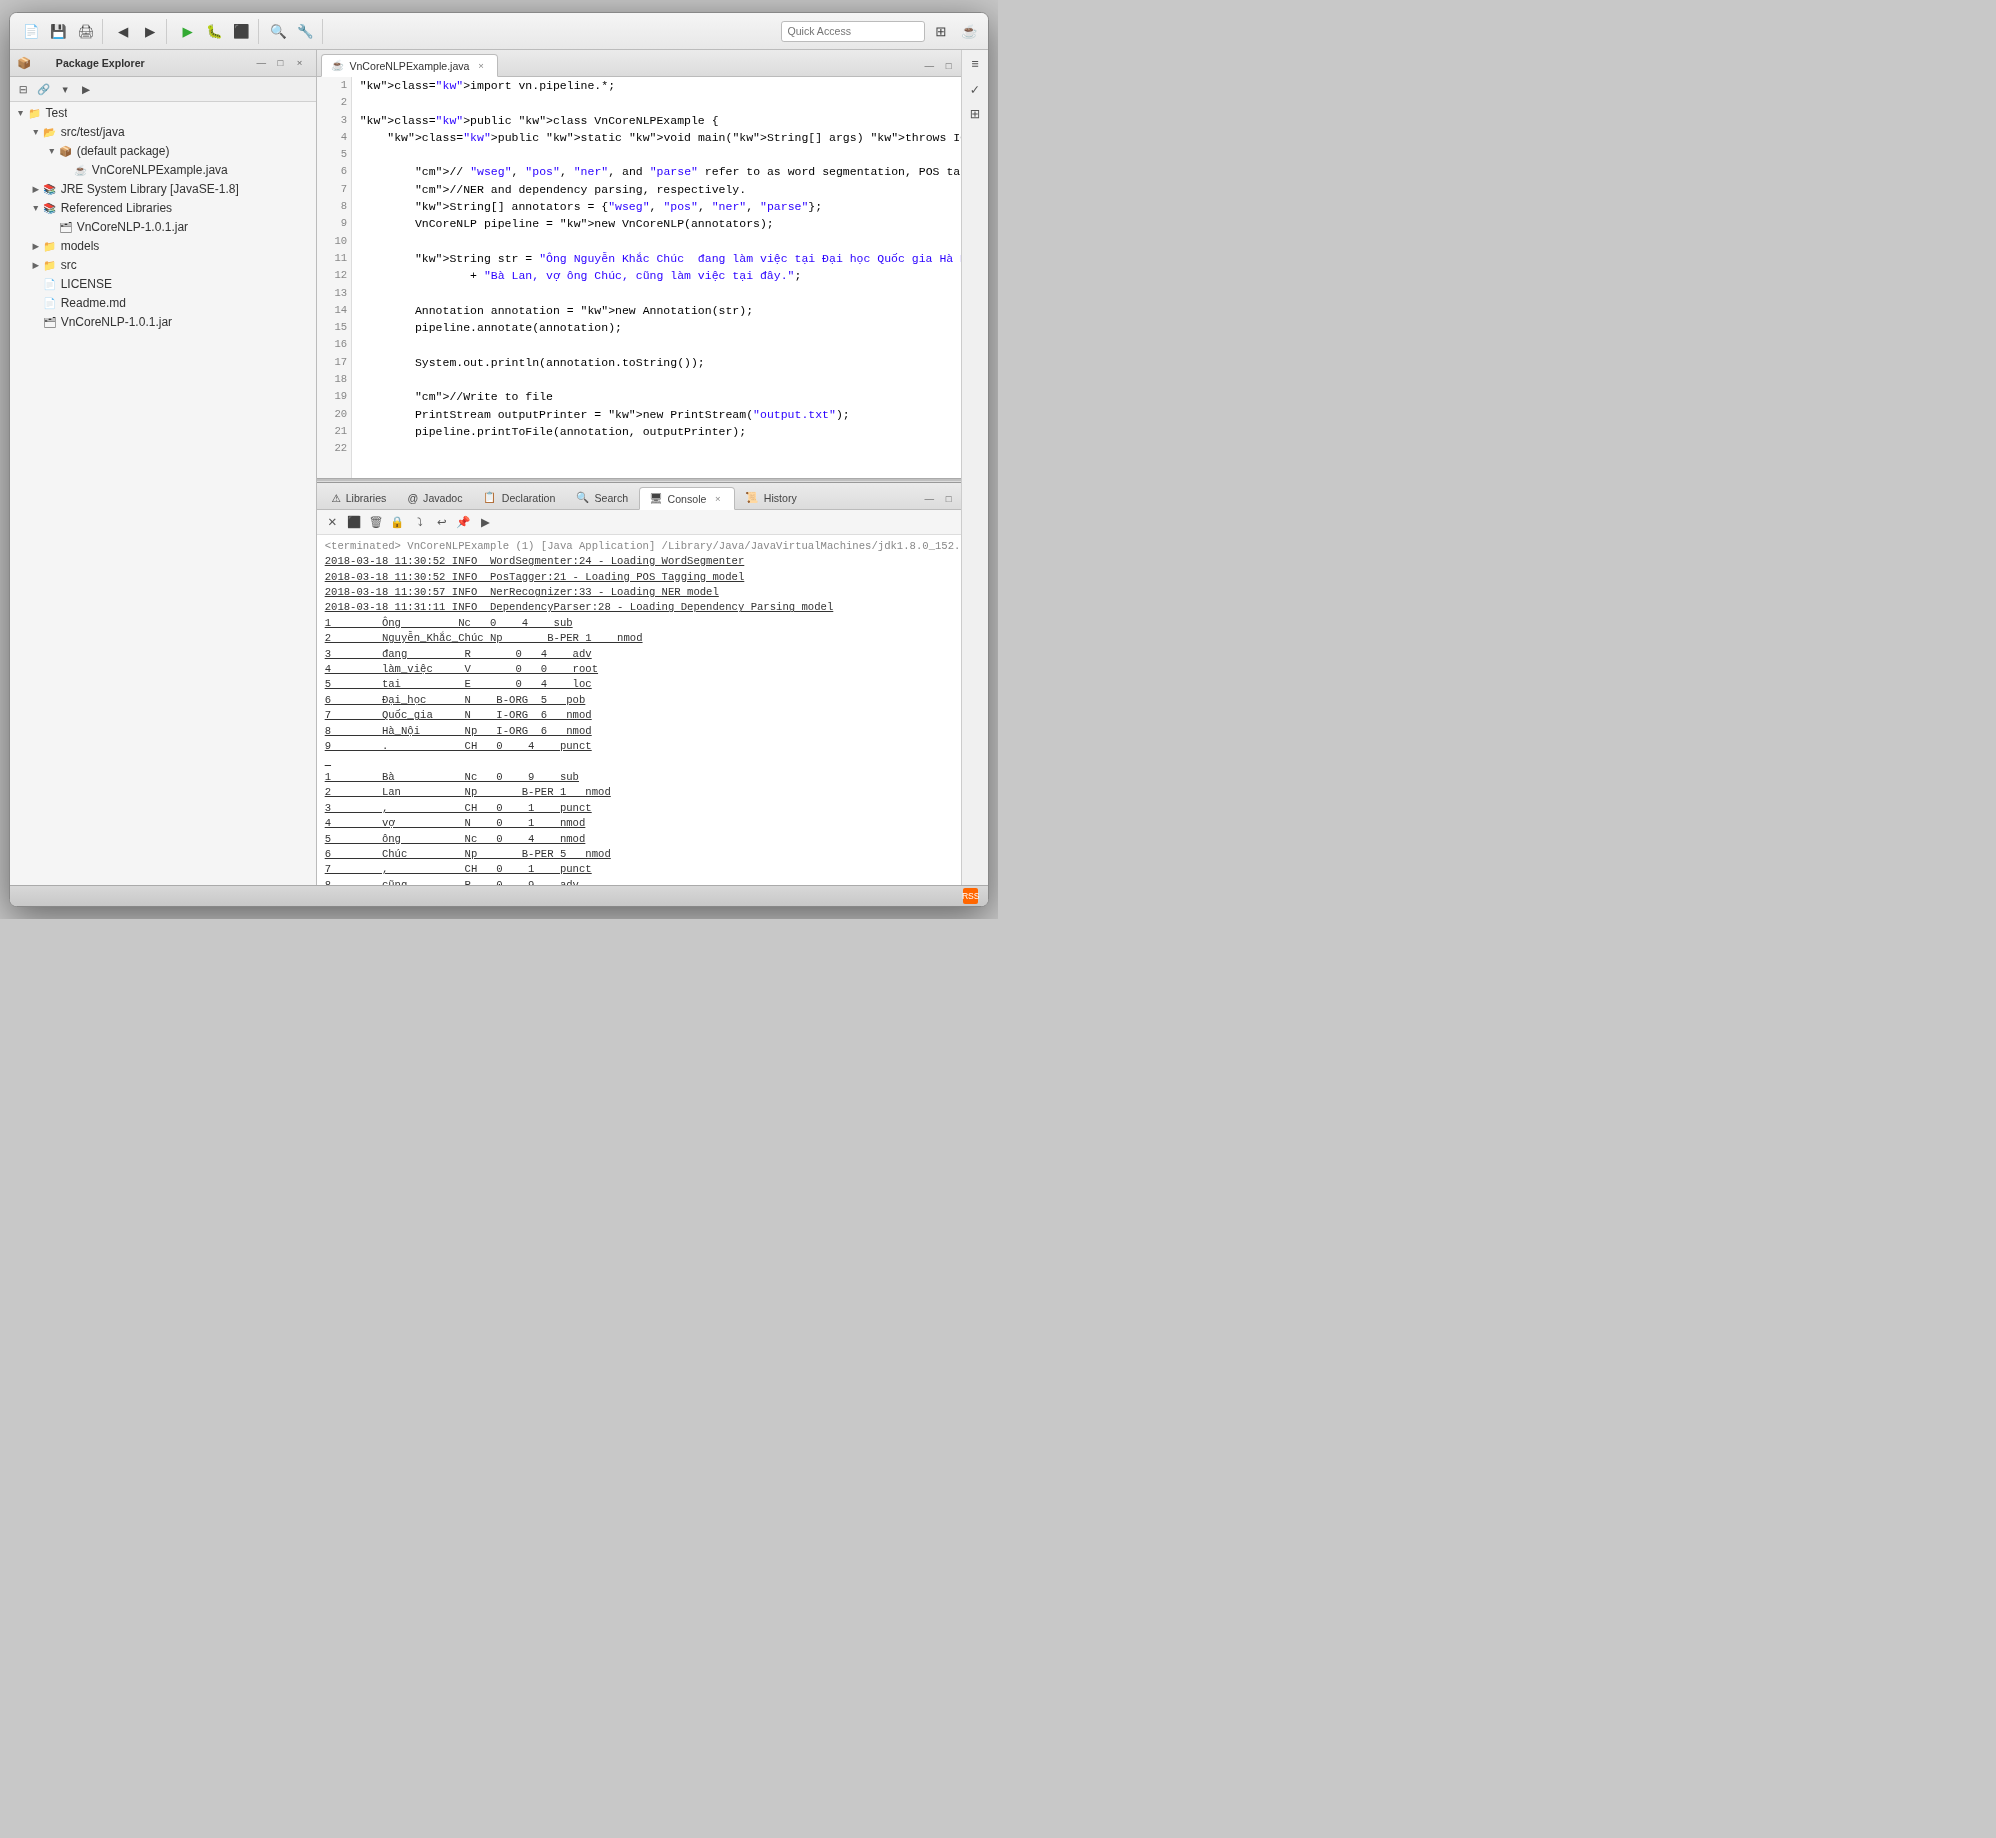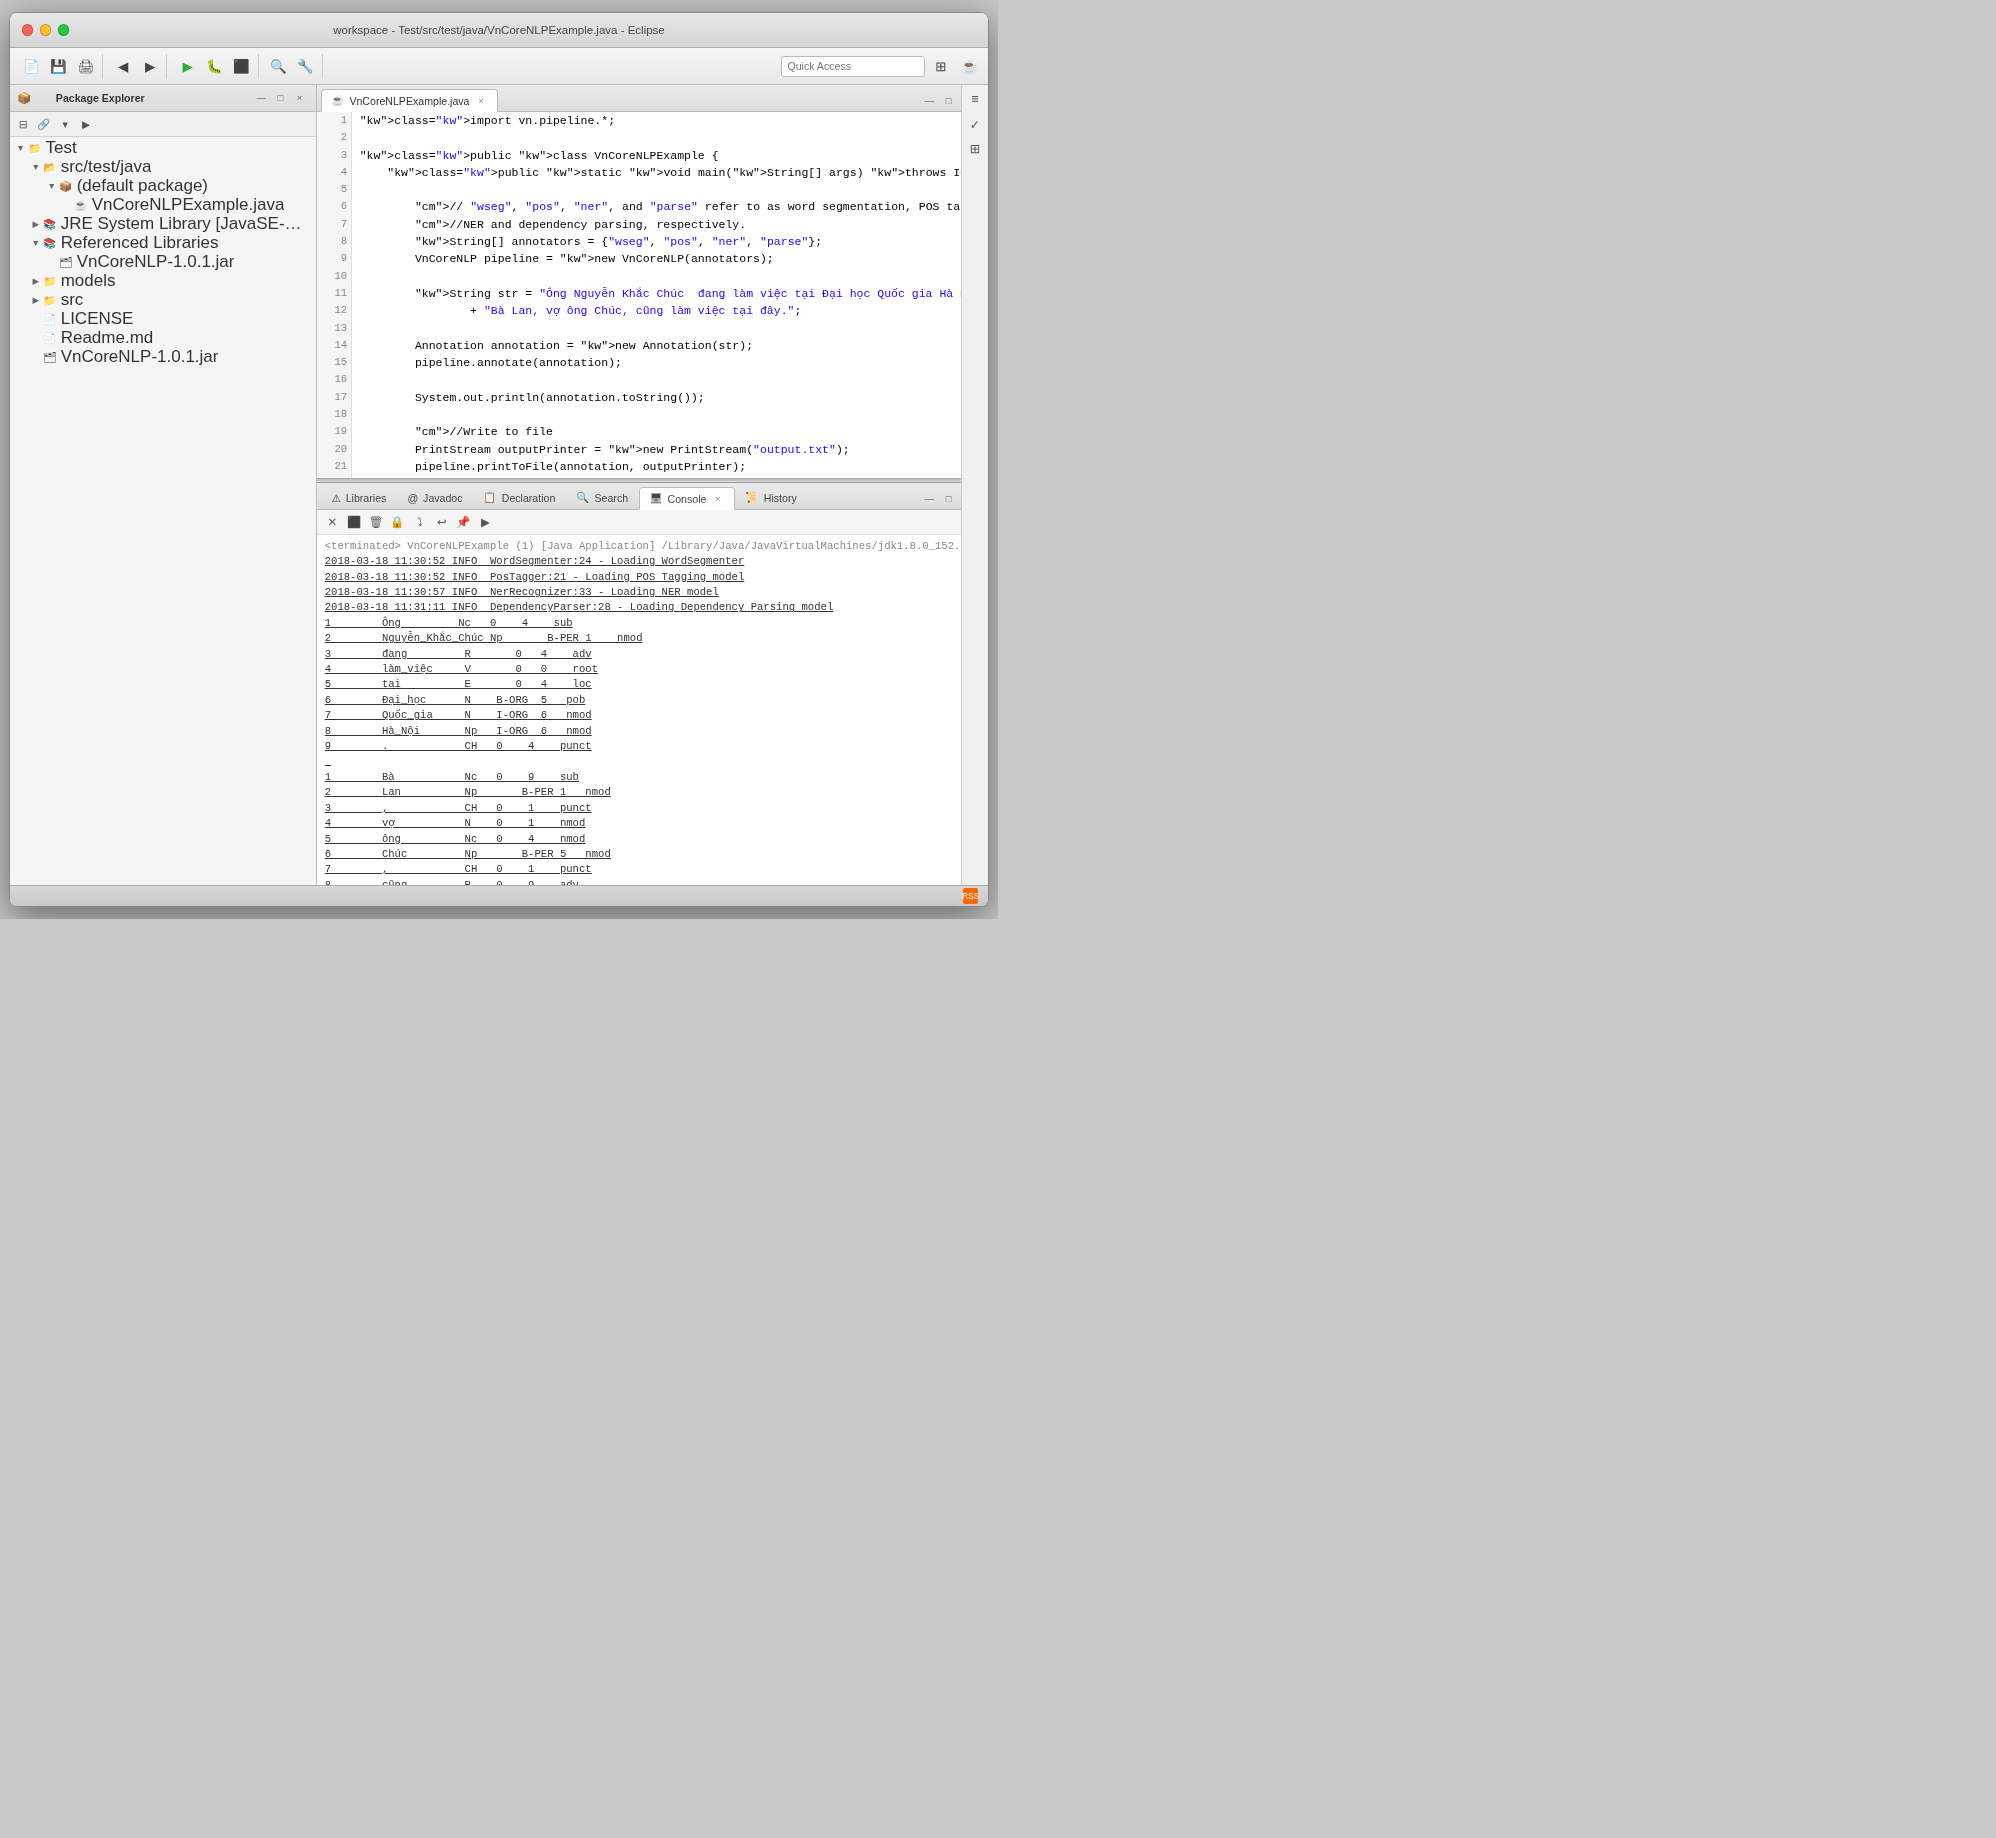--- a/index.html
+++ b/index.html
@@ -198,21 +198,21 @@
       width: 15.4px;
       height: 15.4px;
       display: inline-flex;
       align-items: center;
       justify-content: center;
       font-size: 10.6px;
       flex-shrink: 0;
       margin-right: 2.9px;
     }
     .tree-label {
-      font-size: 17px;
+      font-size: 12px;
       overflow: hidden;
       text-overflow: ellipsis;
     }
     
     .side-icons {
       width: 27px;
       background: #f0f0f0;
       border-left: 1px solid #ccc;
       display: flex;
       flex-direction: column;
@@ -429,28 +429,20 @@
       border-top: 1px solid #aaa;
       border-bottom: 1px solid #ddd;
       flex-shrink: 0;
     }
   </style>
 </head>
 <body>
 
 <div class="window">
 
-  <div class="titlebar">
-    <div class="traffic-lights">
-      <div class="traffic-light close"></div>
-      <div class="traffic-light minimize"></div>
-      <div class="traffic-light maximize"></div>
-    </div>
-    <span class="titlebar-title">workspace - Test/src/test/java/VnCoreNLPExample.java - Eclipse</span>
-  </div>
 
   <div class="toolbar">
     <div class="toolbar-group">
       <button class="toolbar-btn">📄</button>
       <button class="toolbar-btn">💾</button>
       <button class="toolbar-btn">🖨</button>
     </div>
     <div class="toolbar-group">
       <button class="toolbar-btn">◀</button>
       <button class="toolbar-btn">▶</button>

